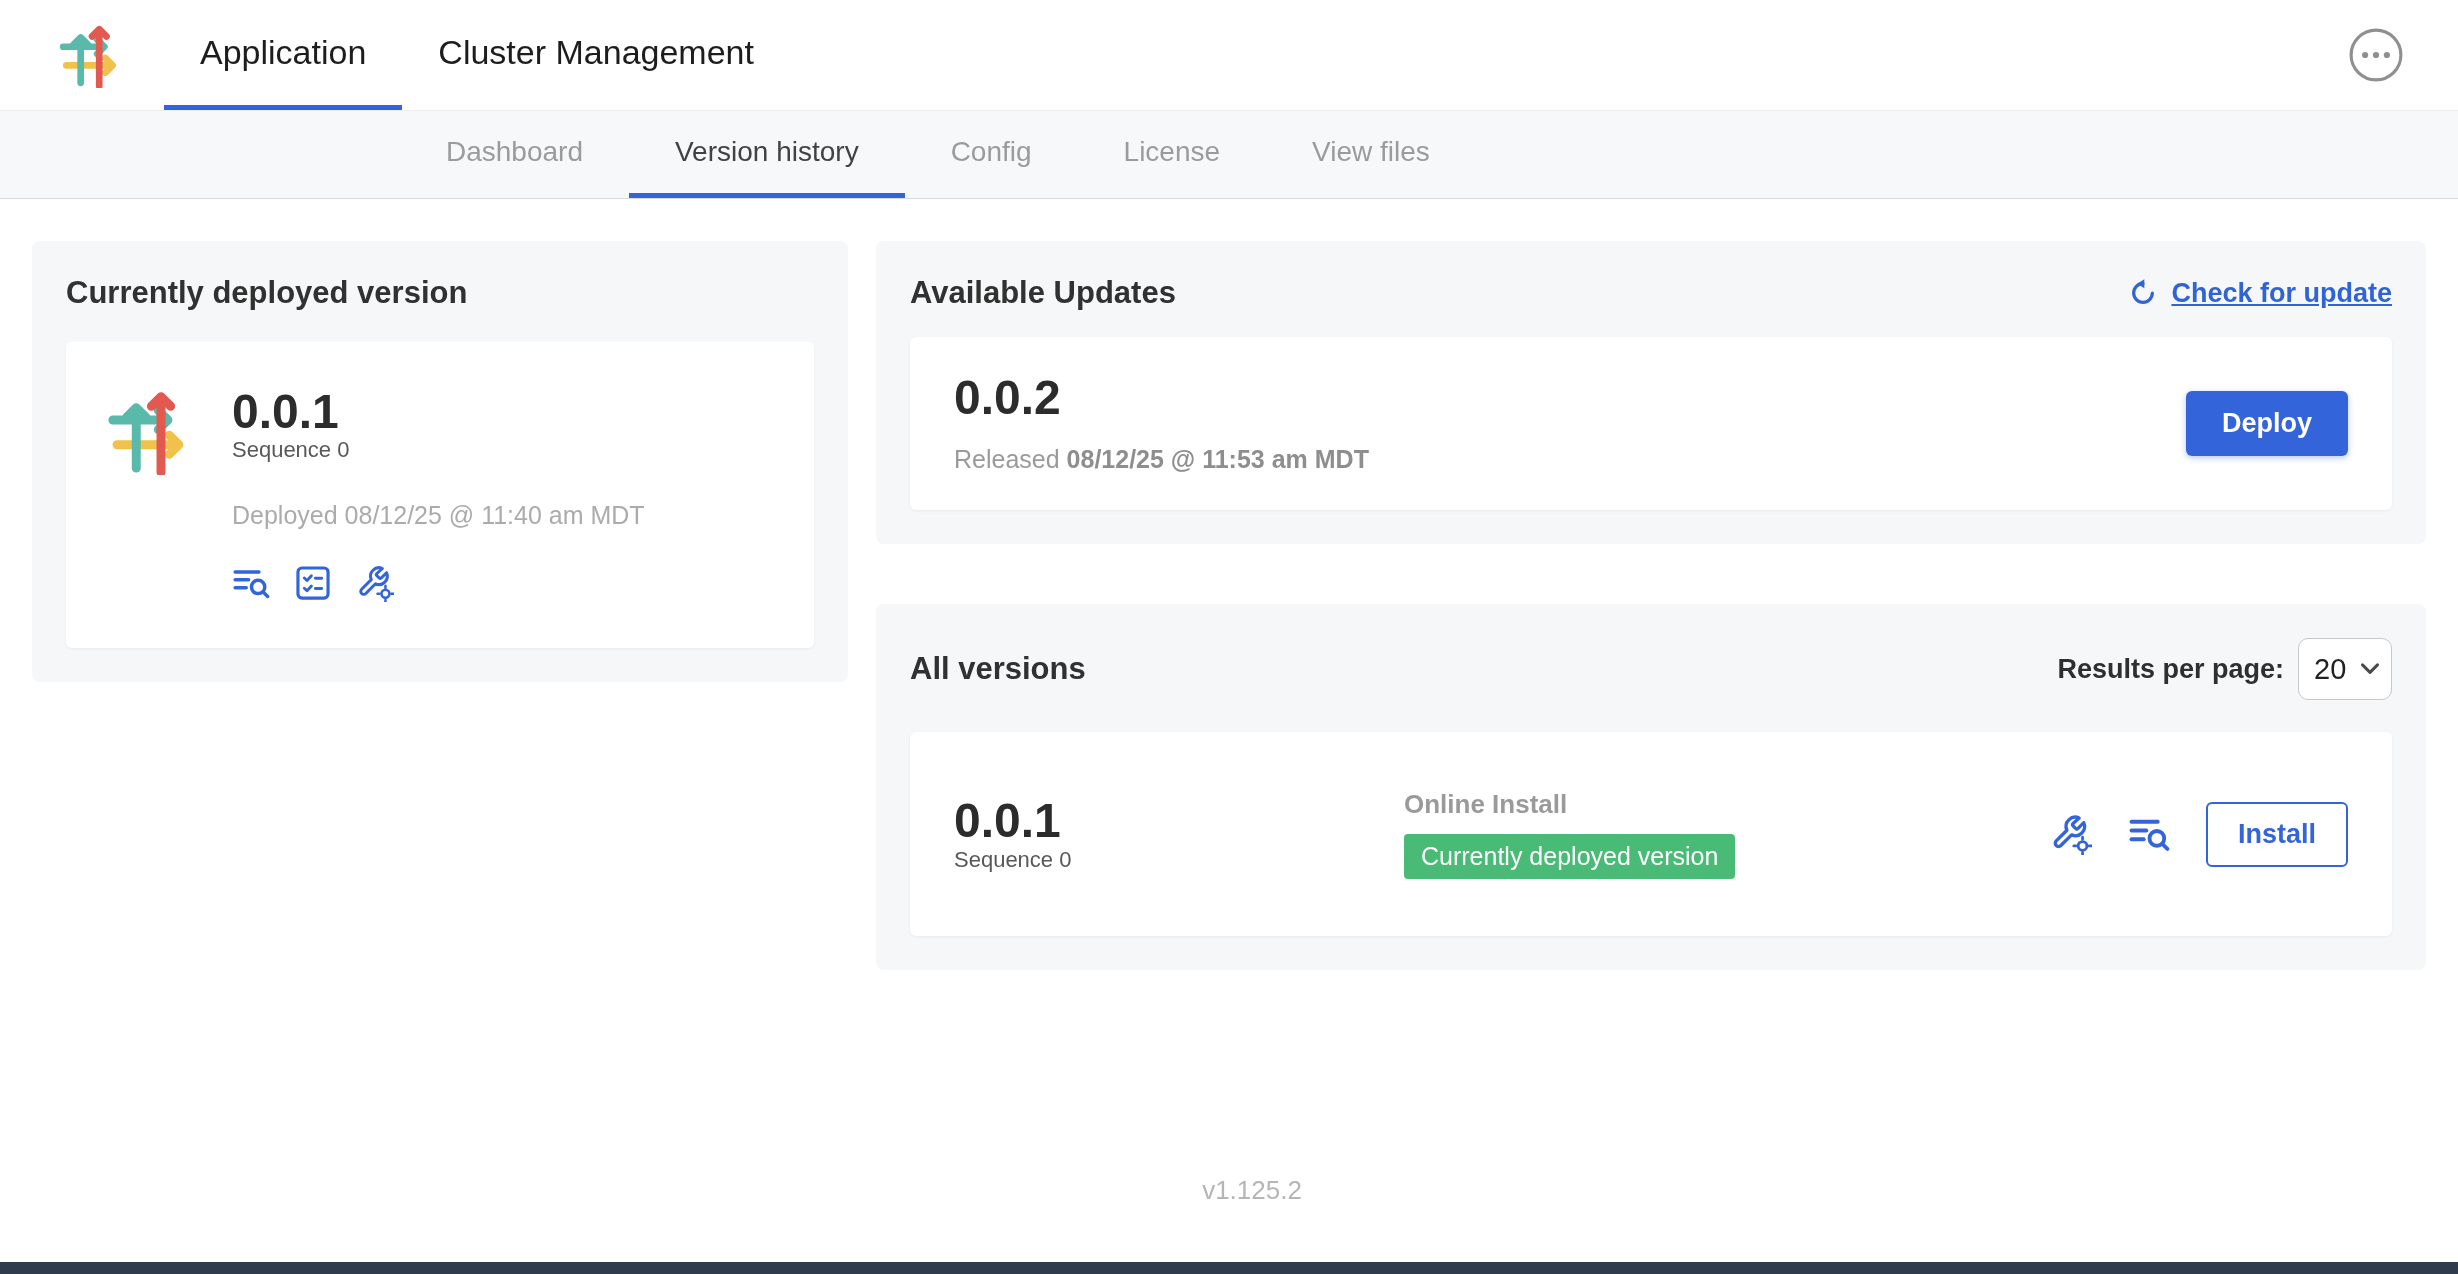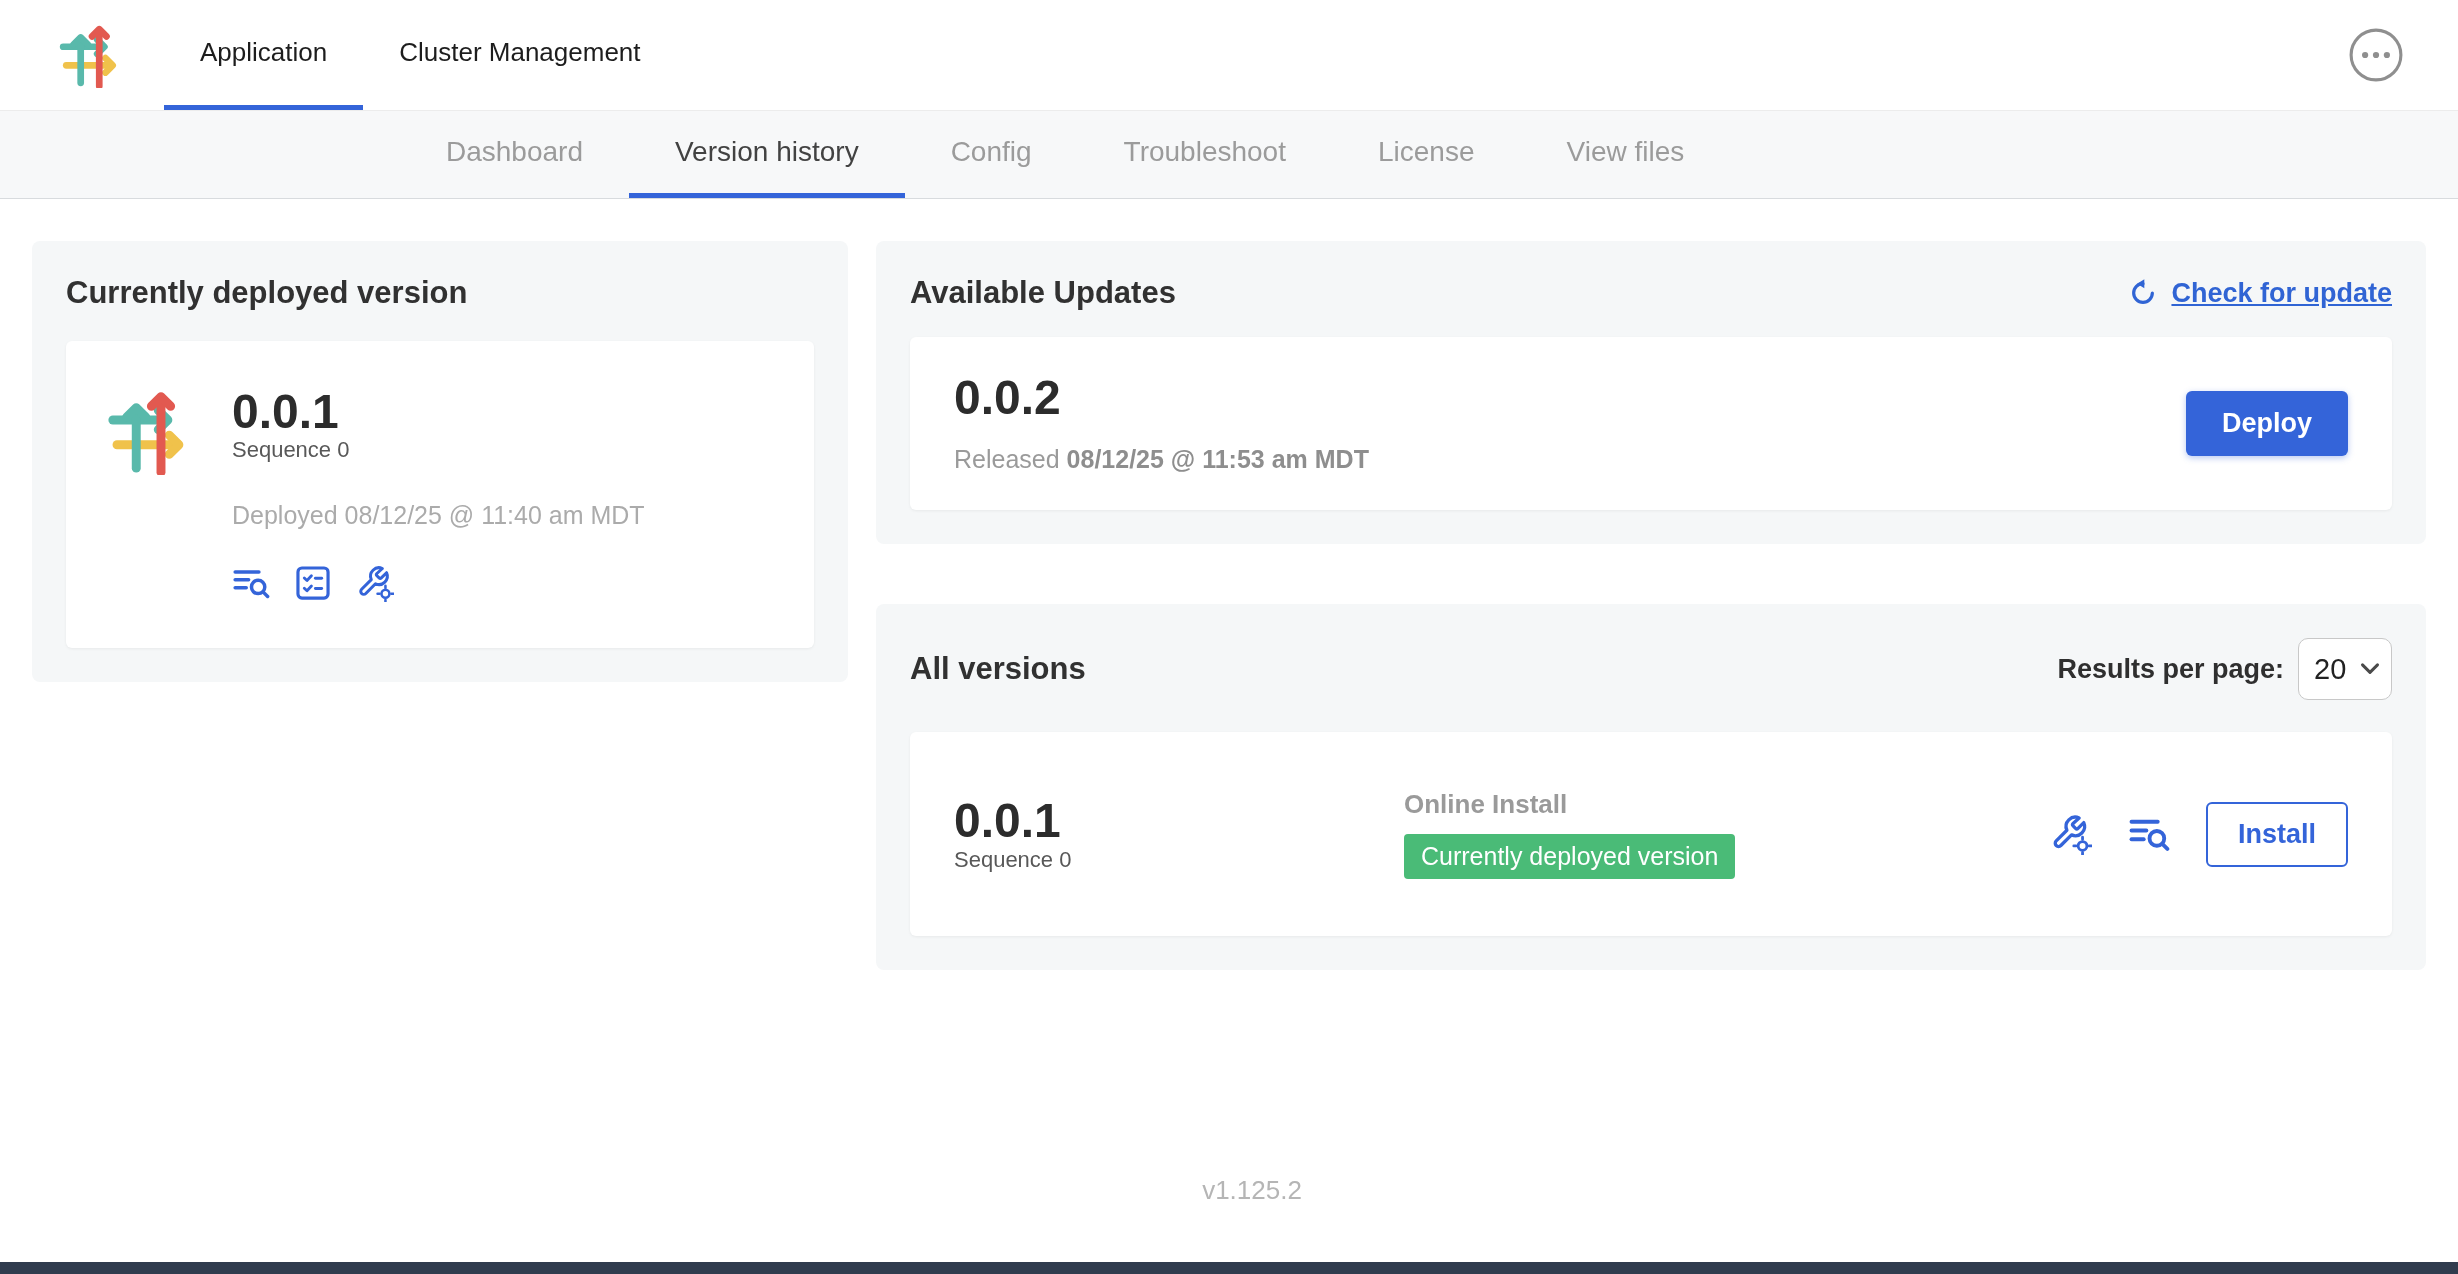--- a/index.html
+++ b/index.html
@@ -13,21 +13,21 @@
 
   
   .header {
     height:111px; background:#fff; display:flex; align-items:stretch;
     border-bottom:1px solid #ececec;
   }
   .logo-btn { display:flex; align-items:center; margin-left:58px; margin-right:40px; }
   .logo-btn svg { width:66px; height:66px; }
   .top-tabs { display:flex; align-items:stretch; }
   .top-tab {
-    display:flex; align-items:center; padding:0 36px; font-size:26px; color:#1d1d1d;
+    display:flex; align-items:center; padding:0 36px; font-size:34px; color:#1d1d1d;
     border-bottom:5px solid transparent; cursor:pointer;
   }
   .top-tab.active { border-bottom-color:#3464d9; }
   .overflow-btn { margin-left:auto; margin-right:54px; align-self:center; width:56px; height:56px; }
   .overflow-btn svg { width:56px; height:56px; display:block; }
 
   
   .subnav {
     height:88px; background:#f7f8f9; border-bottom:1px solid #d8dbde;
     display:flex; align-items:stretch; padding-left:400px;
@@ -171,21 +171,20 @@
     <svg>
         <use href="#sym-ellipsis"></use>
       </svg>
   </button>
 </header>
 
 <nav class="subnav">
   <div class="subnav-item">Dashboard</div>
   <div class="subnav-item active">Version history</div>
   <div class="subnav-item">Config</div>
-  <div class="subnav-item">Troubleshoot</div>
   <div class="subnav-item">License</div>
   <div class="subnav-item">View files</div>
 </nav>
 
 <main class="main">
 
   <section class="card deployed-card">
     <h2>Currently deployed version</h2>
     <div class="inner-card">
       <span class="logo-md">

